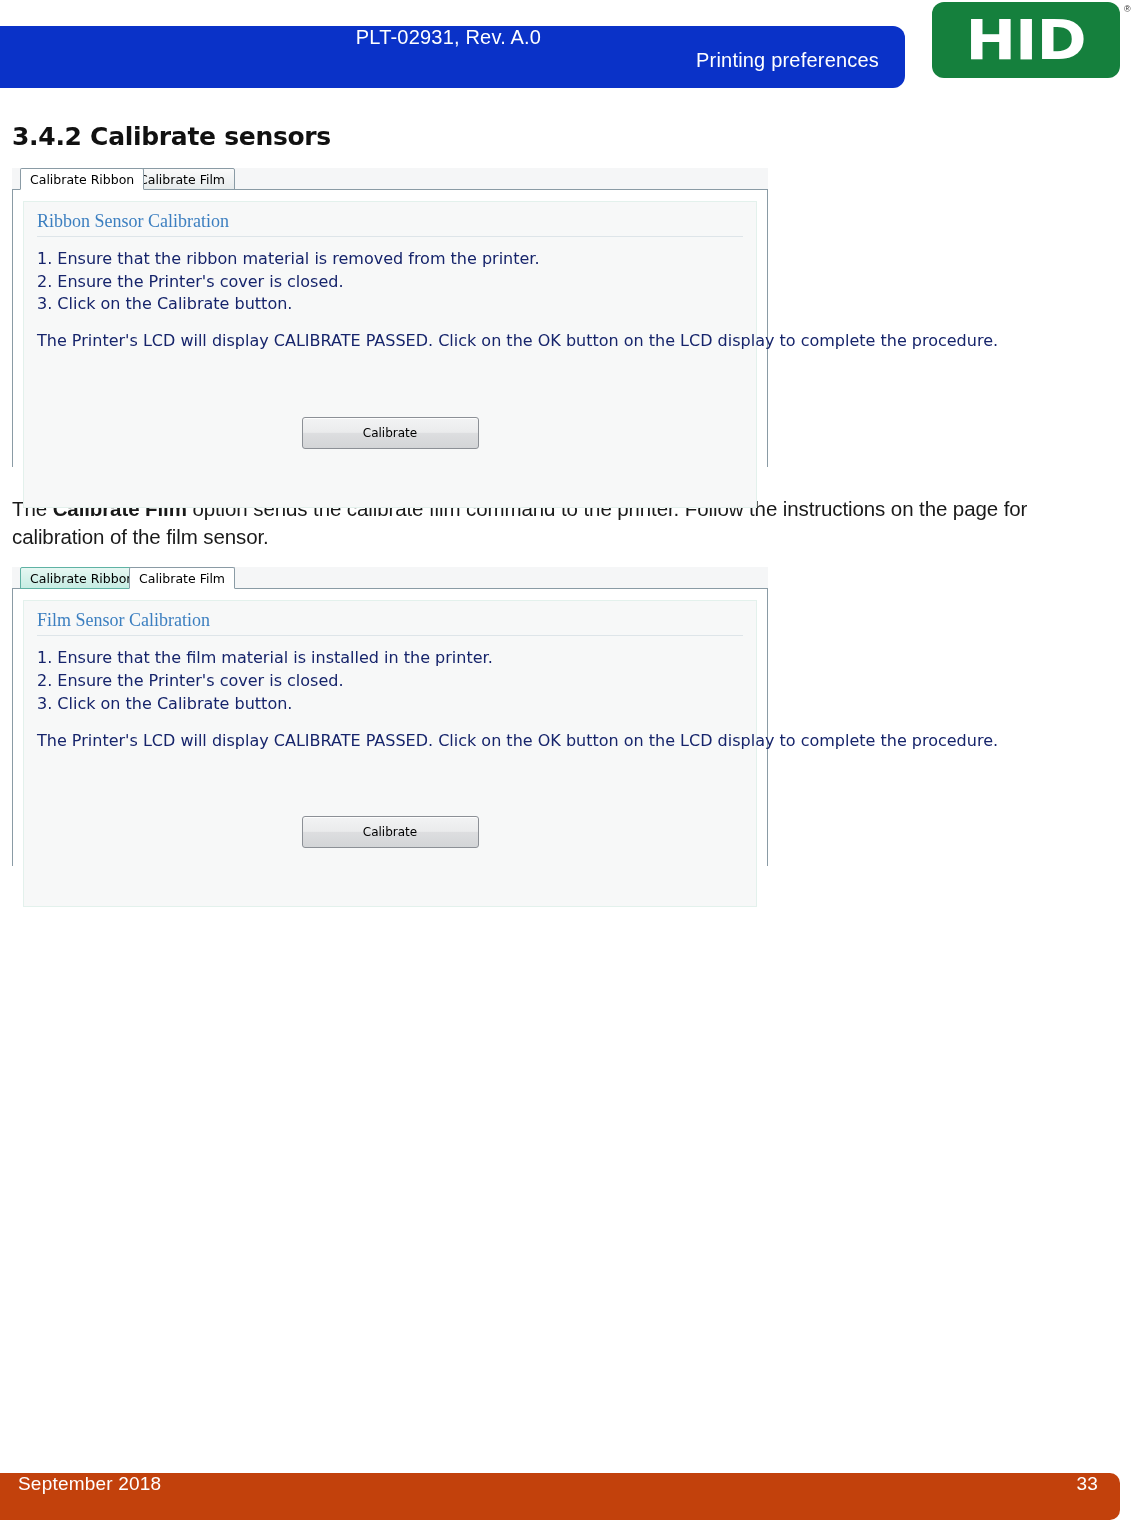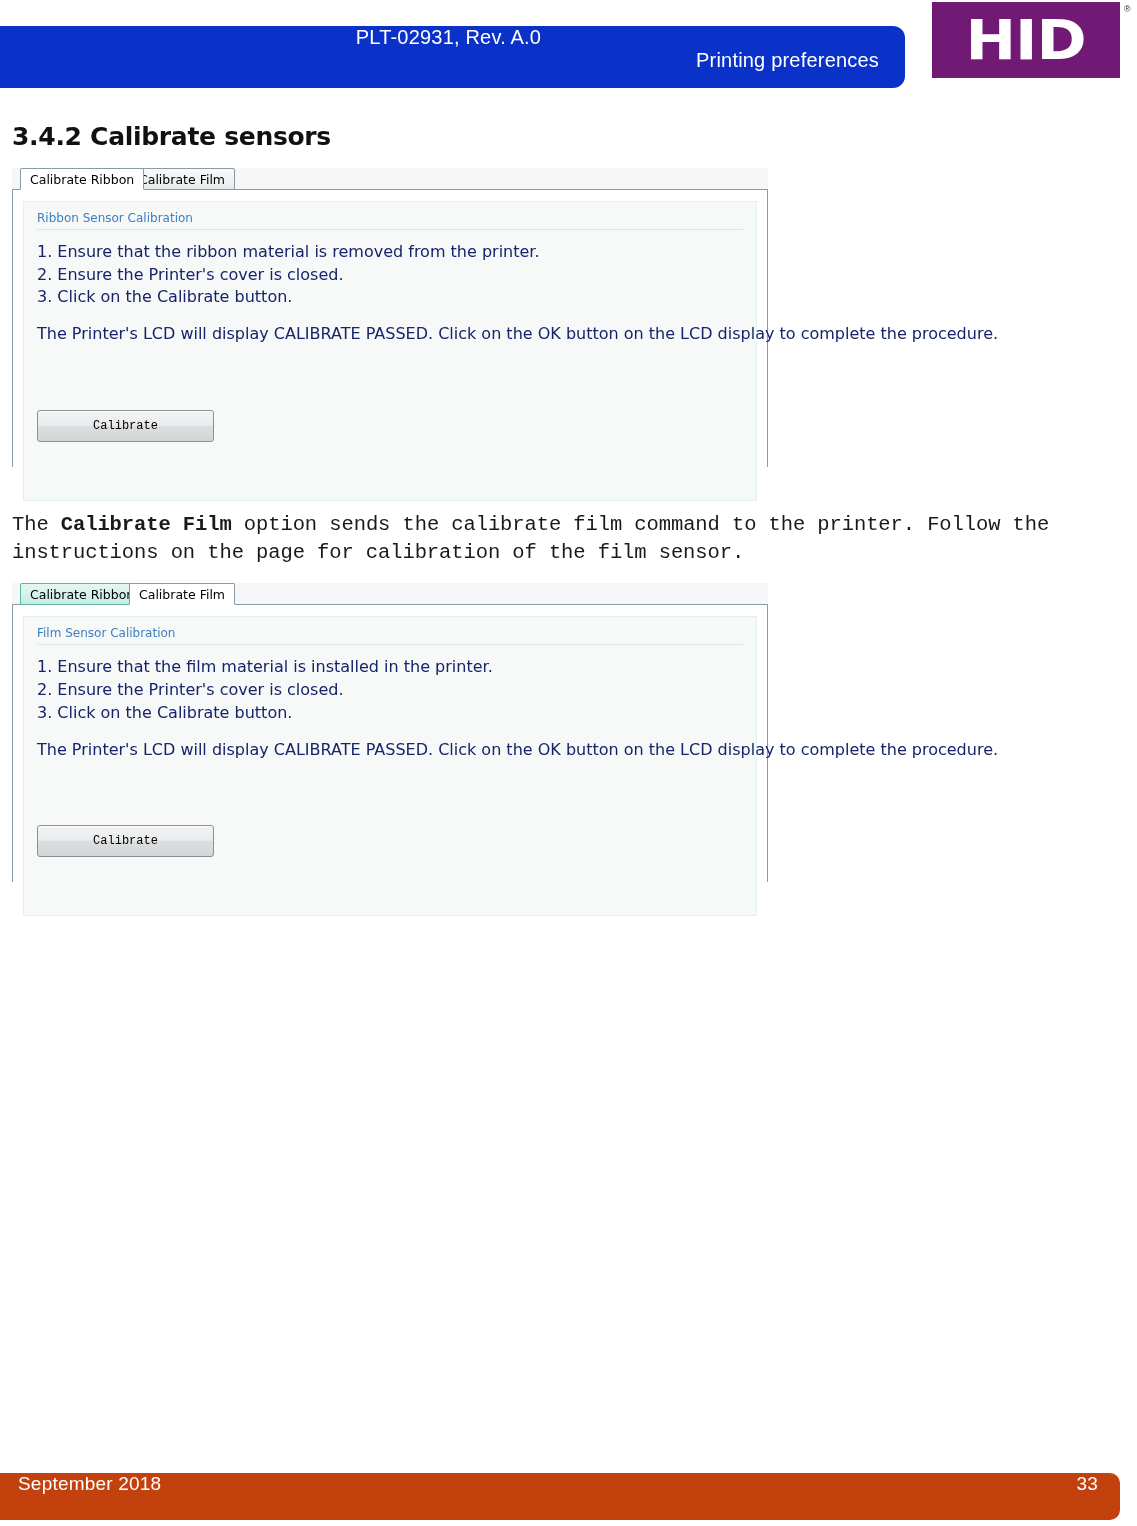--- a/index.html
+++ b/index.html
@@ -43,22 +43,22 @@
     white-space: nowrap;
     letter-spacing: 0.2px;
   }
 
   #hid-logo {
     position: absolute;
     left: 932px;
     top: 2px;
     width: 188px;
     height: 76px;
-    background: #701a75;
-    border-radius: 0;
+    background: #15803d;
+    border-radius: 12px;
     display: flex;
     align-items: center;
     justify-content: center;
   }
   #hid-logo-text {
     color: #ffffff;
     font-family: "DejaVu Sans", sans-serif;
     font-weight: bold;
     font-size: 56px;
     letter-spacing: -1px;
@@ -150,37 +150,37 @@
     width: 756px;
   }
   .group-panel {
     border: 1px solid #E3F1EC;
     background: #F7F8F8;
     padding: 9px 13px 0 13px;
     position: relative;
   }
   .group-title {
     color: #3C7FC0;
-    font-size: 12px;
+    font-size: 18px;
     padding-bottom: 4px;
     border-bottom: 1px solid #DEE5E9;
     margin-bottom: 11px;
+    font-family: Liberation Serif, serif;
   }
   .instruction-line {
     color: #16246B;
     font-size: 16px;
     line-height: 1.42;
     white-space: nowrap;
   }
   .instruction-gap { height: 14px; }
   .calibrate-button-wrap {
     display: flex;
-    justify-content: flex-start;
+    justify-content: center;
     padding-top: 64px;
-    font-family: Liberation Mono, monospace;
   }
   .calibrate-button {
     width: 177px;
     height: 32px;
     border: 1px solid #8C9096;
     border-radius: 3px;
     background: linear-gradient(to bottom, #F2F3F4 0%, #EAEBEC 48%, #DDDEE0 50%, #D3D5D7 100%);
     display: flex;
     align-items: center;
     justify-content: center;
@@ -248,21 +248,21 @@
         <div class="calibrate-button-wrap">
           <div class="calibrate-button">
             <span>Calibrate</span>
           </div>
         </div>
         <div class="panel-tail"></div>
       </div>
     </div>
   </div>
 
-  <p class="body-paragraph" style="margin-top:44px;font-family:Liberation Mono, monospace;">
+  <p class="body-paragraph" style="margin-top:28px;">
     <span>The </span><b>Calibrate Film</b><span> option sends the calibrate film command to the printer. Follow the instructions on the page for calibration of the film sensor.</span>
   </p>
 
   <div class="dialog-shot" style="margin-top:17px;">
     <div class="tabstrip">
       <div class="tab tab-ribbon hover">
         <span>Calibrate Ribbon</span>
       </div>
       <div class="tab tab-film active">
         <span>Calibrate Film</span>

